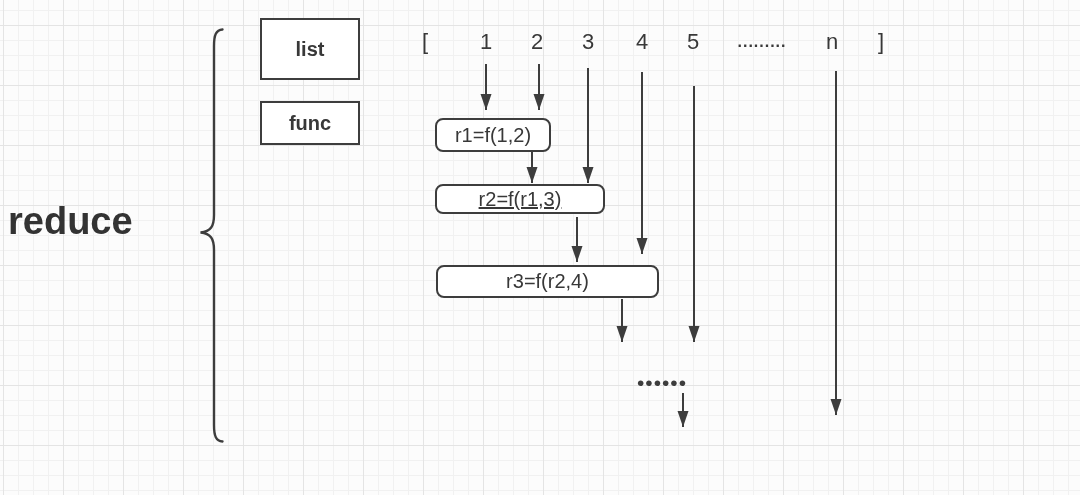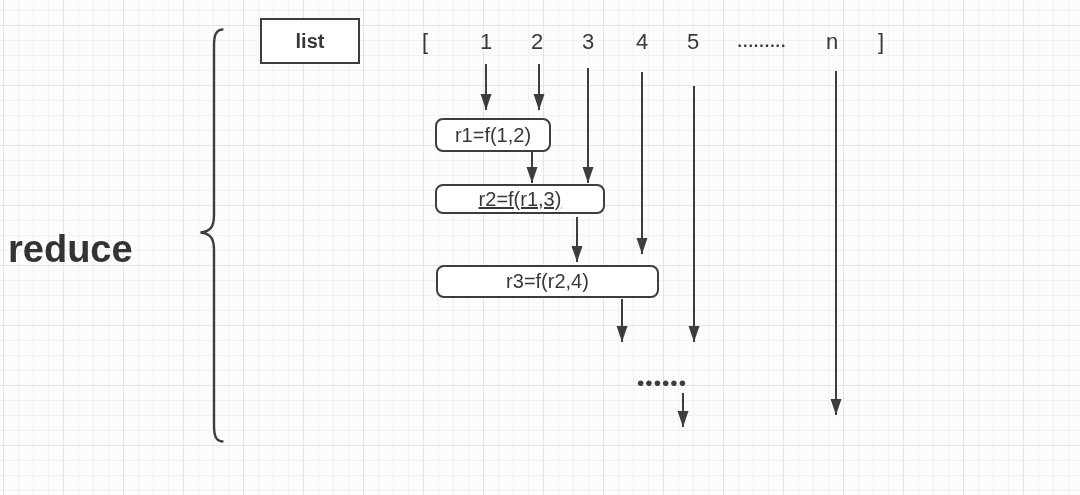--- a/index.html
+++ b/index.html
@@ -39,37 +39,36 @@
   .overlay .brace { stroke: var(--stroke); stroke-width: 2.4; fill: none; stroke-linecap: round; }
   .arrowhead { fill: var(--stroke); }
 
   .reduce-title {
     position: absolute;
     left: 8px; top: 200px;
     font-size: 38px;
     font-weight: bold;
     color: #333333;
     letter-spacing: 0px;
-    margin-top: 28px;
   }
 
   .io-box {
     position: absolute;
     left: 260px;
     width: 100px;
     background: var(--box-fill);
     border: 2px solid var(--stroke);
     display: flex;
     align-items: center;
     justify-content: center;
     font-size: 20px;
     font-weight: bold;
     color: var(--text);
   }
-  .io-box.list { top: 18px; height: 46px; }
+  .io-box.list { top: 18px; height: 62px; }
   .io-box.func { top: 101px; height: 44px; }
 
   .row-item {
     position: absolute;
     top: 27px;
     height: 30px;
     line-height: 30px;
     transform: translateX(-50%);
     font-size: 22px;
     color: var(--text);
@@ -128,20 +127,21 @@
 
     <line x1="532" y1="152" x2="532" y2="183" marker-end="url(#ah)"></line>
     <line x1="577" y1="217" x2="577" y2="262" marker-end="url(#ah)"></line>
     <line x1="622" y1="299" x2="622" y2="342" marker-end="url(#ah)"></line>
     <line x1="683" y1="393" x2="683" y2="427" marker-end="url(#ah)"></line>
   </svg>
 
   <div class="reduce-title">reduce</div>
 
   <div class="io-box list">list</div>
+  <div class="io-box func">func</div>
 
   <span class="row-item" style="left:425px">[</span>
   <span class="row-item" style="left:486px">1</span>
   <span class="row-item" style="left:537px">2</span>
   <span class="row-item" style="left:588px">3</span>
   <span class="row-item" style="left:642px">4</span>
   <span class="row-item" style="left:693px">5</span>
   <span class="row-item ellipsis" style="left:762px">.........</span>
   <span class="row-item" style="left:832px">n</span>
   <span class="row-item" style="left:881px">]</span>

